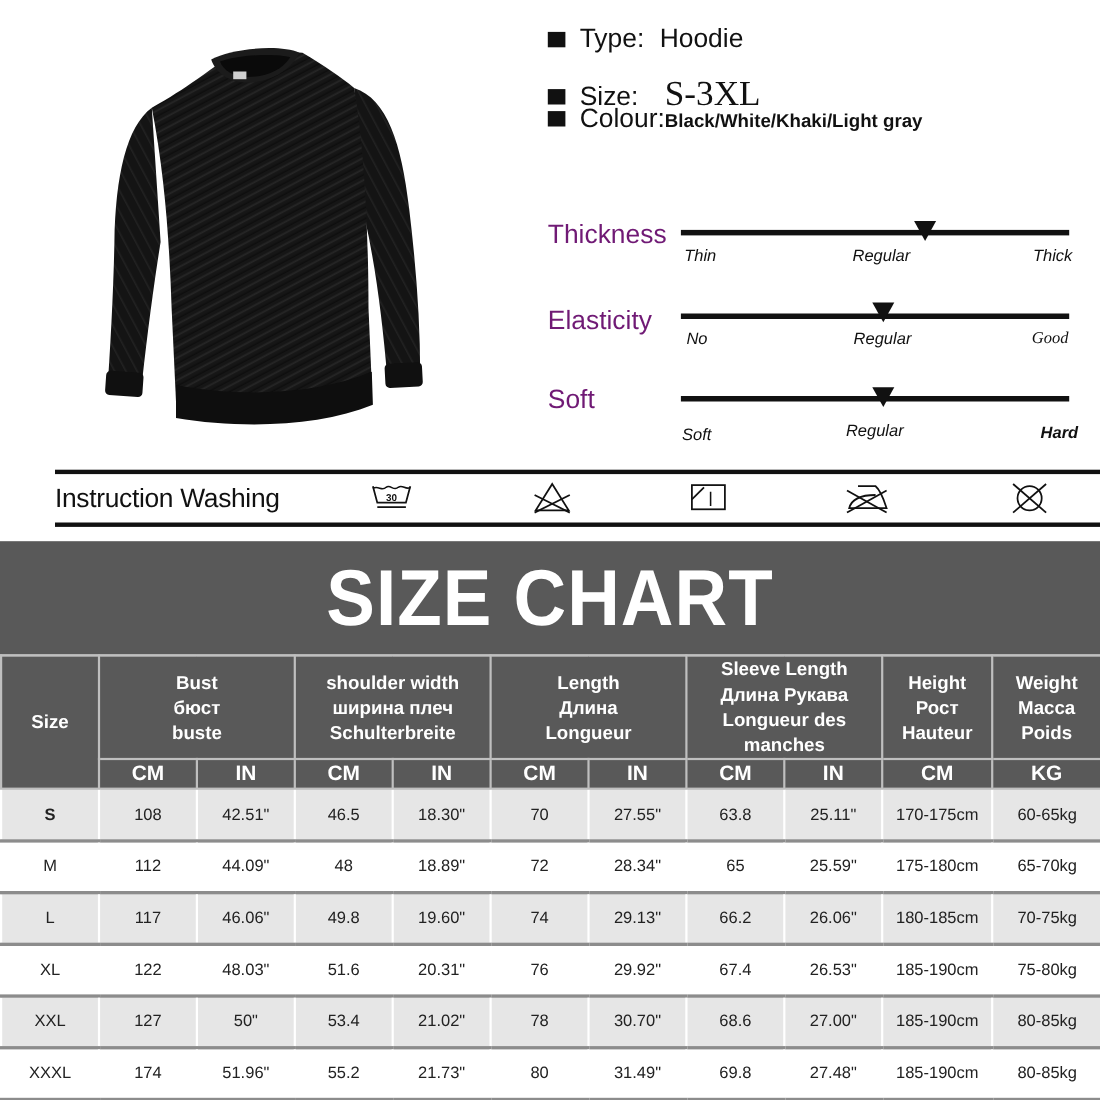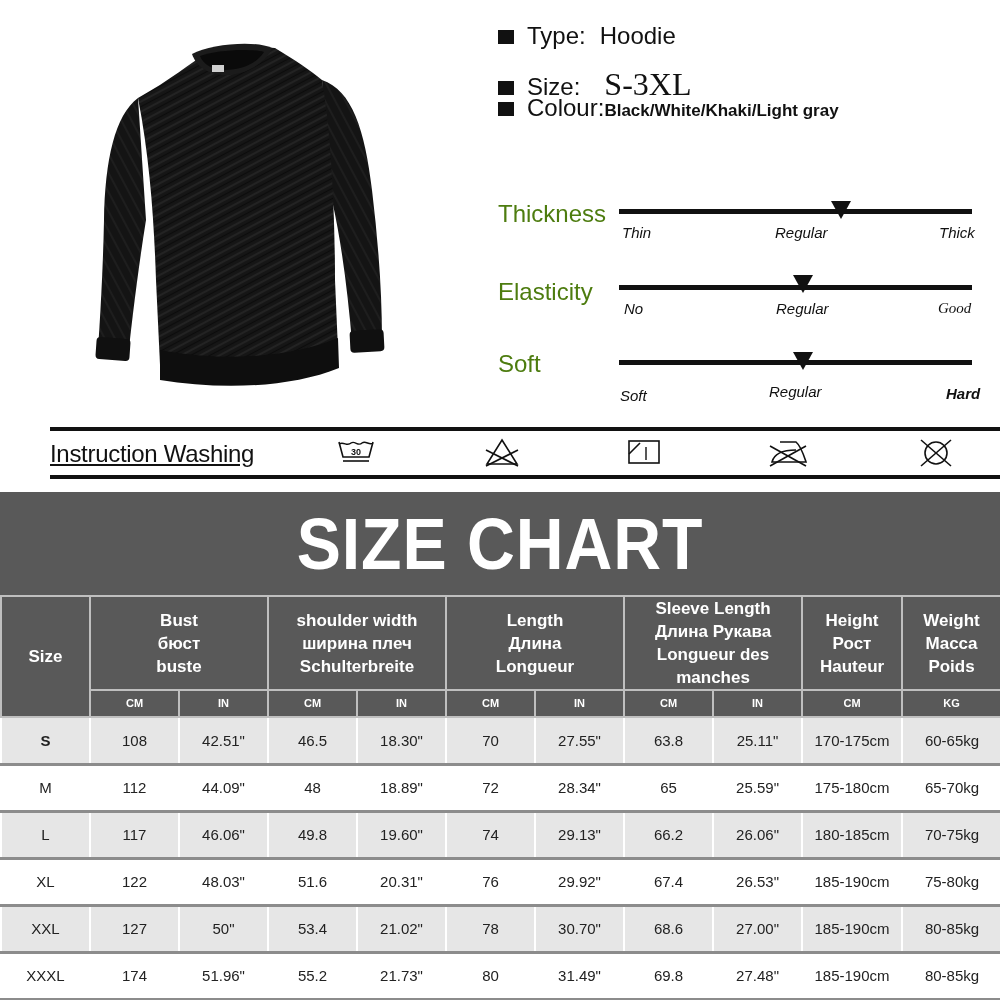--- a/index.html
+++ b/index.html
@@ -12,39 +12,39 @@
   
   .specs { position: absolute; left: 498px; top: 20px; }
   .spec-row { position: absolute; left: 0; display: flex; align-items: baseline; white-space: nowrap; justify-content: space-between; }
   .spec-bullet { display: inline-block; width: 16px; height: 14px; background: #111; margin-right: 13px; position: relative; top: 0px; }
   .spec-label { font-size: 24px; color: #111; }
   .spec-value { font-size: 24px; color: #111; }
   .spec-value.small { font-size: 17px; font-weight: bold; }
 
   
   .scale { position: absolute; left: 498px; width: 480px; height: 60px; }
-  .scale-name { position: absolute; left: 0; top: 0; font-size: 24px; color: #4d7c0f; }
+  .scale-name { position: absolute; left: 0; top: 0; font-size: 24px; color: #701a75; }
   .scale-bar { position: absolute; left: 121px; width: 353px; height: 5px; background: #111; }
   .scale-marker { position: absolute; width: 0; height: 0; border-left: 10px solid transparent; border-right: 10px solid transparent; border-top: 18px solid #111; }
   .scale-tick-label { position: absolute; font-size: 15px; font-style: italic; color: #111; }
 
   
   .wash-rule { position: absolute; left: 50px; width: 950px; height: 4px; background: #111; }
-  .wash-title { position: absolute; left: 50px; top: 440px; font-size: 24px; color: #111; letter-spacing: -0.3px; text-decoration: underline; }
+  .wash-title { position: absolute; left: 50px; top: 440px; font-size: 24px; color: #111; letter-spacing: -0.3px; }
   .wash-icon { position: absolute; top: 438px; width: 40px; height: 30px; }
 
   
   .chart-banner { position: absolute; left: 0; top: 492px; width: 1000px; height: 103px; background: #595959; display: flex; align-items: center; justify-content: center; }
   .chart-title { color: #ffffff; font-size: 72px; font-weight: bold; letter-spacing: 1px; font-family: "Liberation Sans", sans-serif; transform: scaleX(0.92); }
 
   table.size-table { position: absolute; left: 0; top: 595px; width: 1000px; border-collapse: collapse; table-layout: fixed; }
   table.size-table th, table.size-table td { text-align: center; vertical-align: middle; }
   .size-table thead th { background: #595959; color: #ffffff; font-weight: bold; font-size: 17px; line-height: 23px; border: 2px solid #bfbfbf; }
   .size-table thead tr.group-row th { height: 93px; }
-  .size-table thead tr.unit-row th { height: 27px; font-size: 11px; margin-left: 36px; }
+  .size-table thead tr.unit-row th { height: 27px; font-size: 19px; margin-left: 36px; }
   .size-table tbody td { font-size: 15px; color: #222; height: 47px; border-bottom: 3px solid #8c8c8c; border-left: 2px solid #ffffff; }
   .size-table tbody tr.shaded td { background: #e6e6e6; }
   .size-table tbody tr.plain td { background: #ffffff; }
   .size-table tbody td.size-cell { font-size: 15px; }
   .size-table tbody td.size-cell.bold { font-weight: bold; }
   .hdr-line { display: block; }
 </style>
 </head>
 <body>
 

